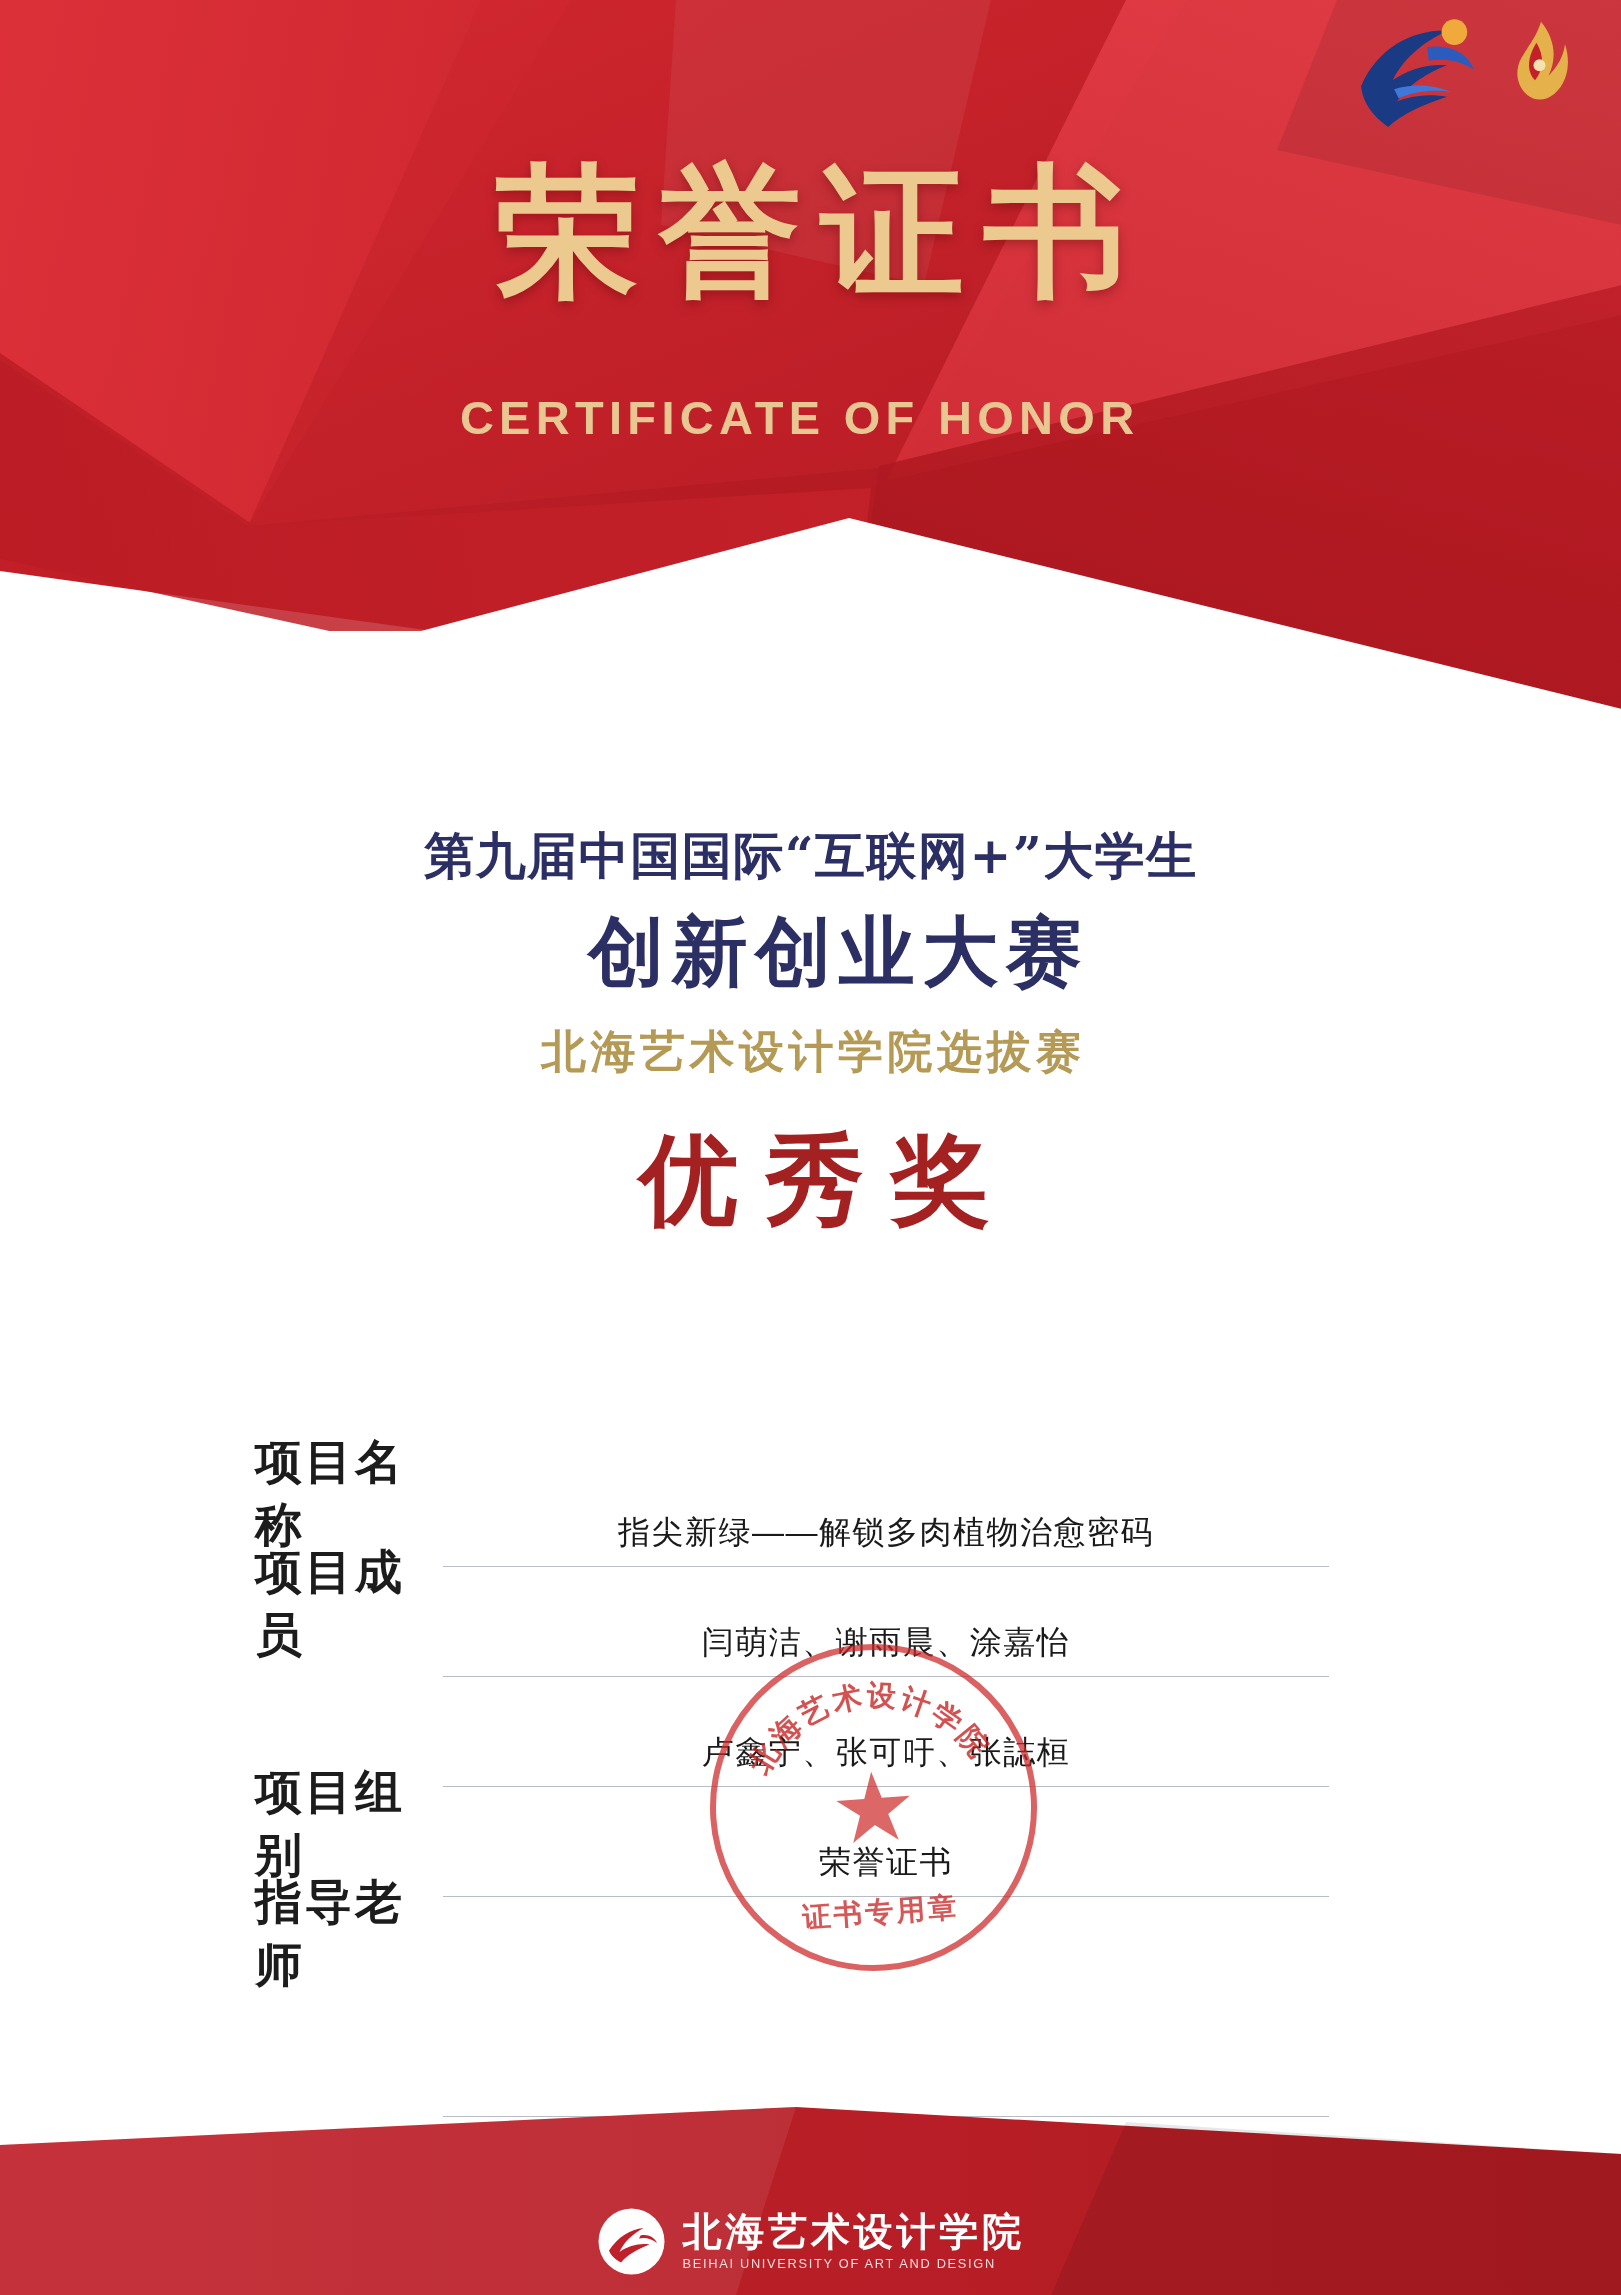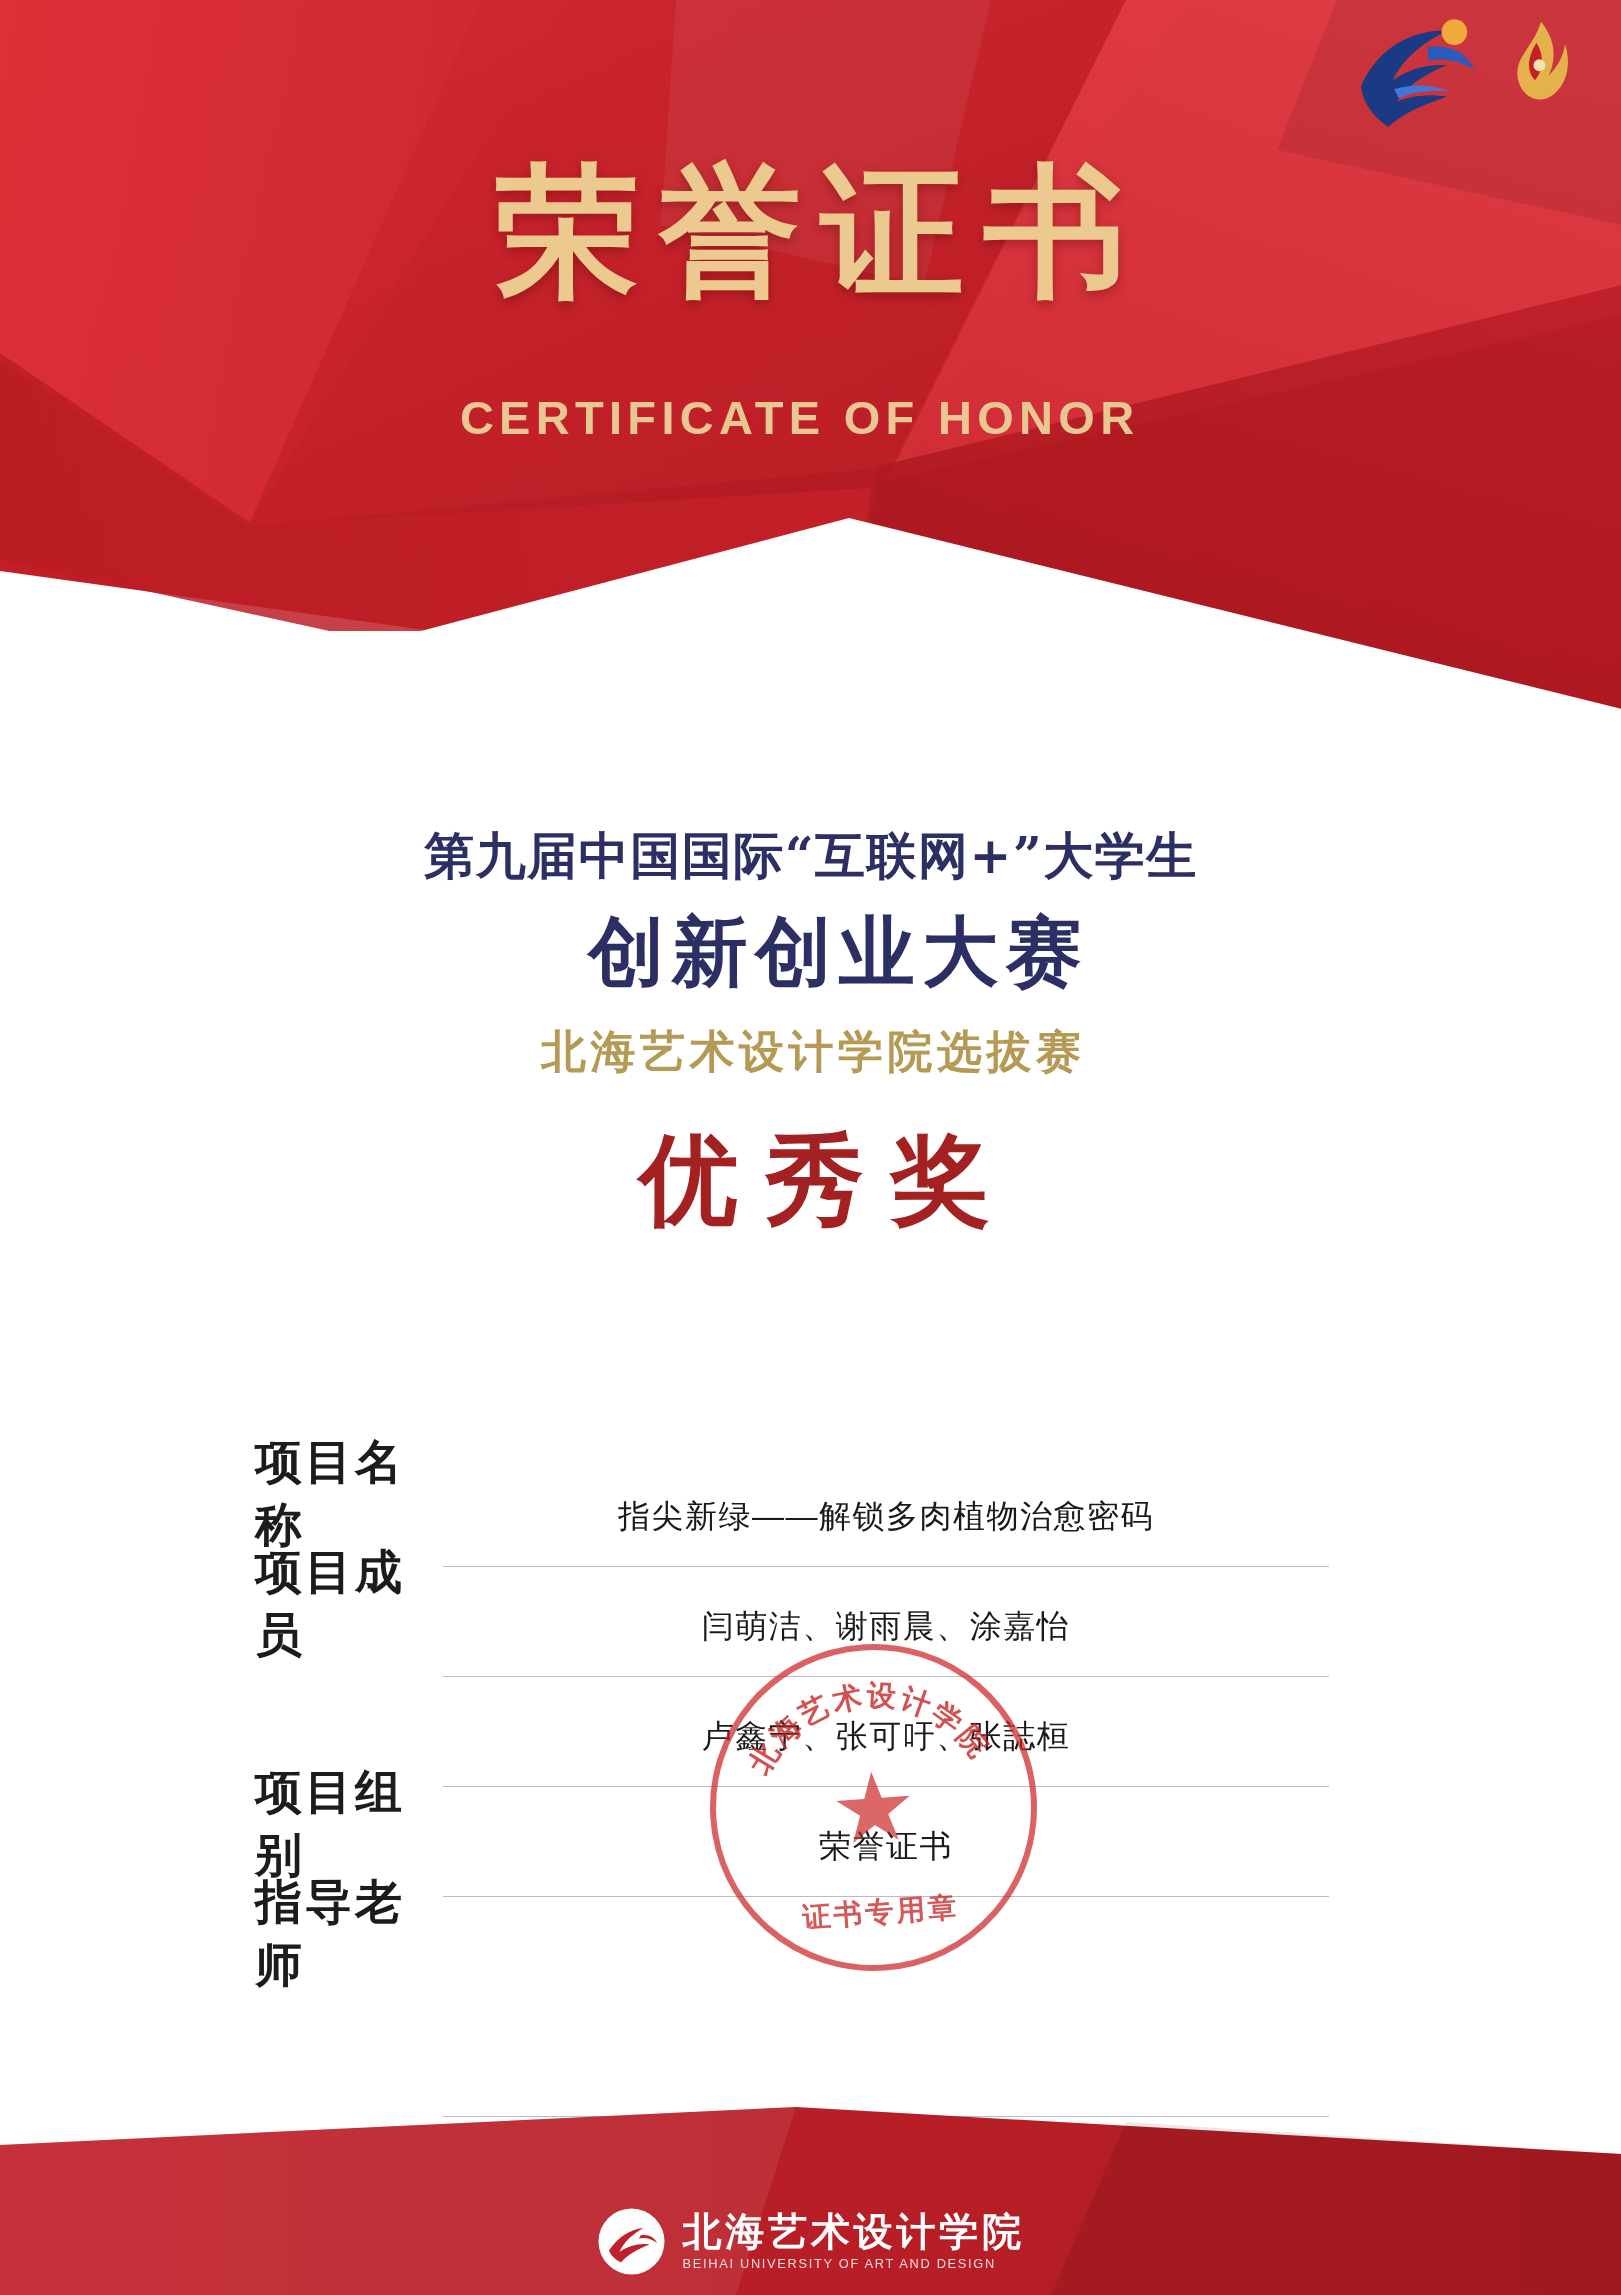--- a/index.html
+++ b/index.html
@@ -216,21 +216,21 @@
     letter-spacing: 3px;
     padding-bottom: 10.5px;
     box-sizing: border-box;
   }
   .field-value {
     flex: 1;
     border-bottom: 1.5px solid #b9bcc4;
     text-align: center;
     font-size: 32px;
     color: #1a1a1a;
-    padding-bottom: 27px;
+    padding-bottom: 11px;
     letter-spacing: 1.5px;
     box-sizing: border-box;
   }
   .field-value.empty { min-height: 0.8px; }
 
   
   .seal {
     position: absolute;
     left: 710px;
     top: 1644px;

